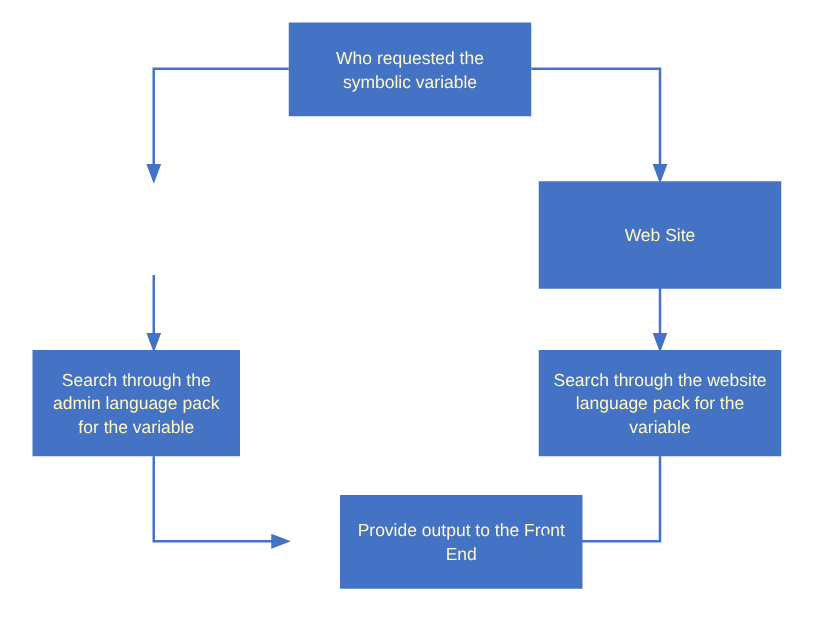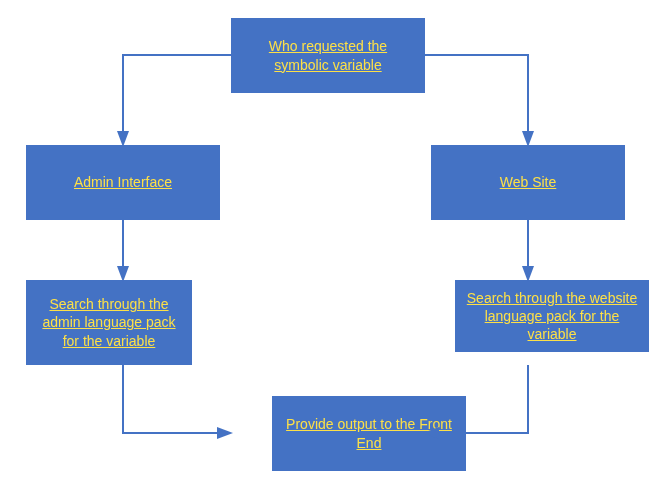--- a/index.html
+++ b/index.html
@@ -12,29 +12,28 @@
       overflow: hidden;
     }
     .diagram-container {
       position: relative;
       width: 671px;
       height: 500px;
     }
     .box {
       position: absolute;
       background: #4472C4;
-      color: #fde047;
+      color: #fef9c3;
       font-size: 14px;
       text-align: center;
       display: flex;
       align-items: center;
       justify-content: center;
       padding: 20px 10px;
       line-height: 1.3;
-      text-decoration: underline;
     }
     svg.arrows {
       position: absolute;
       top: 0; left: 0;
       width: 671px;
       height: 500px;
       pointer-events: none;
     }
     svg.arrows line, svg.arrows path {
       stroke: #4472C4;
@@ -47,30 +46,27 @@
     }
   </style>
 </head>
 <body>
 
 <div class="diagram-container">
 
   <div class="box" style="left:231px; top:18px; width:194px; height:75px;">
     <span>Who requested the symbolic variable</span>
   </div>
-  <div class="box" style="left:26px; top:145px; width:194px; height:75px;">
-    <span>Admin Interface</span>
-  </div>
-  <div class="box" style="left:431px; top:145px; width:194px; height:75px;">
+  <div class="box" style="left:431px; top:145px; width:194px; height:86px;">
     <span>Web Site</span>
   </div>
   <div class="box" style="left:26px; top:280px; width:166px; height:85px;">
     <span>Search through the admin language pack for the variable</span>
   </div>
-  <div class="box" style="left:431px; top:280px; width:194px; height:72px;margin-left:24px;">
+  <div class="box" style="left:431px; top:280px; width:194px; height:85px;">
     <span>Search through the website language pack for the variable</span>
   </div>
   <div class="box" style="left:231px; top:396px; width:194px; height:75px;margin-left:41px;">
     <span>Provide output to the Front End</span>
   </div>
 
   <svg class="arrows">
     <defs>
       <marker id="arrow" markerWidth="8" markerHeight="8" refX="6" refY="3" orient="auto">
         <polygon points="0 0, 8 3, 0 6" fill="#4472C4"></polygon>

